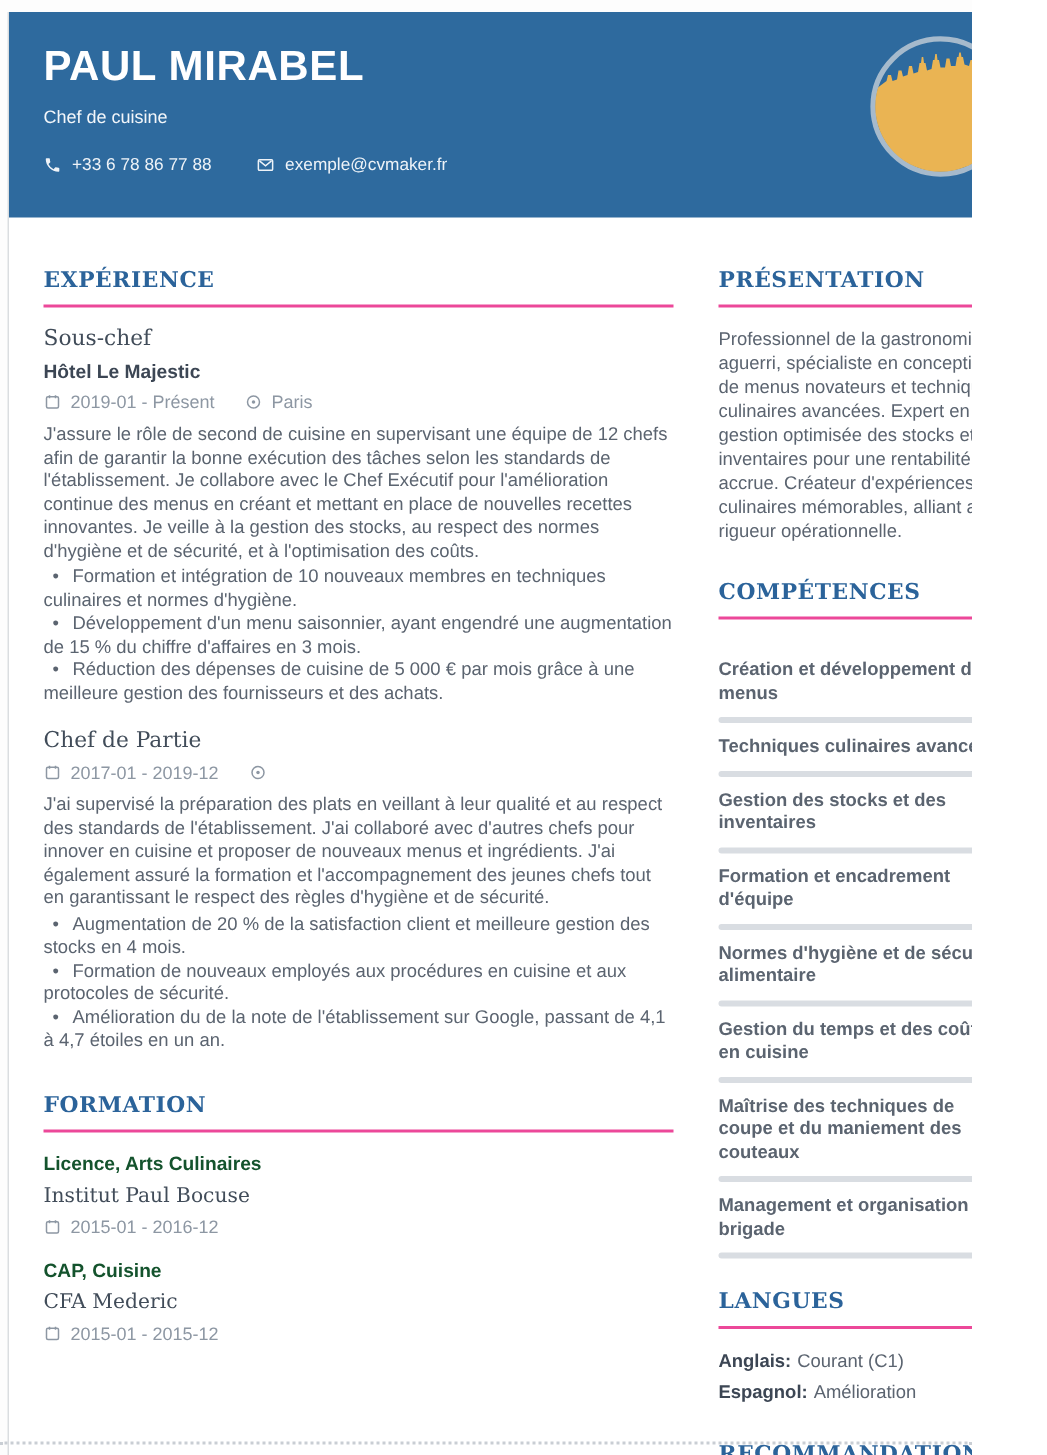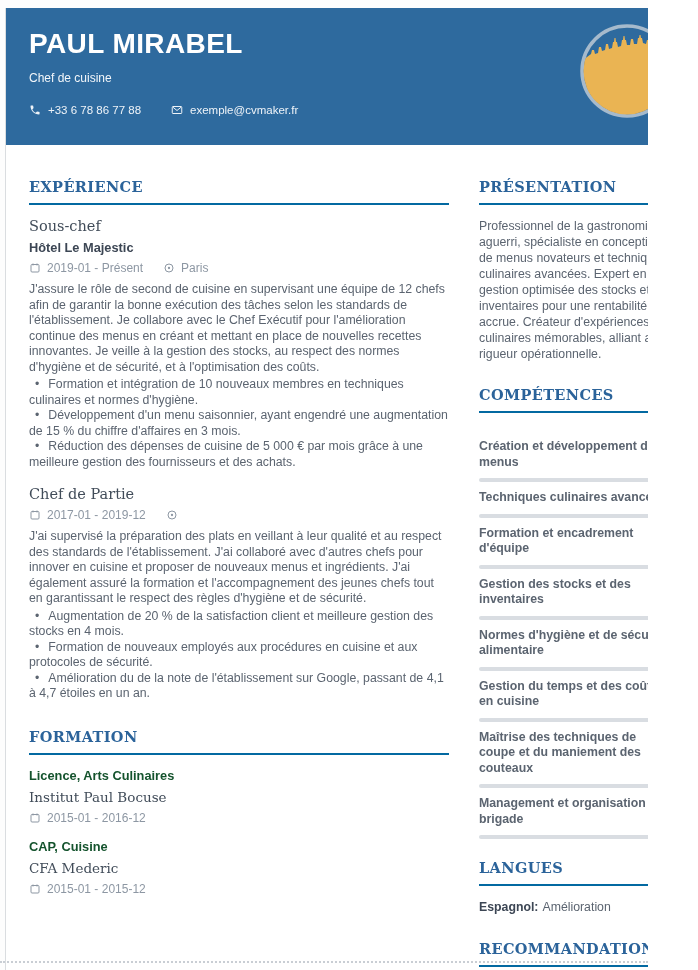--- a/index.html
+++ b/index.html
@@ -18,21 +18,21 @@
   .cicon { width:12px; height:12px; display:block; }
   .avatar { position:absolute; top:15px; right:23px; width:96px; height:96px; }
 
   
   .content { display:flex; padding:0 24px 0 23px; margin-top:33px; }
   .col-left { width:420px; flex:0 0 420px; }
   .col-right { margin-left:30px; flex:1; }
 
   .sec-title { font-family:"DejaVu Serif", serif; font-weight:700; font-size:14.5px;
                letter-spacing:0.4px; color:#2b639a; padding-bottom:8px;
-               border-bottom:2px solid #0369a1; }
+               border-bottom:2px solid #ec4899; }
 
   .body-text { font-size:12.3px; line-height:15.5px; color:#5b6470; }
 
   
   .job { margin-top:13px; }
   .job + .job { margin-top:16px; }
   .role { font-family:"DejaVu Serif", serif; font-size:14.5px; color:#414c59; margin-bottom:6px; }
   .employer { font-size:12.8px; font-weight:700; color:#3c4654; margin-bottom:6px; }
   .meta { display:flex; align-items:center; gap:20px; color:#8d97a3; font-size:12px; margin-bottom:7px; }
   .meta-item { display:flex; align-items:center; gap:6px; }
@@ -212,25 +212,25 @@
           <div class="skills">
             <div class="skill">
                 <div class="skill-label">Création et développement de menus</div>
                 <div class="skill-bar"></div>
               </div>
             <div class="skill">
                 <div class="skill-label">Techniques culinaires avancées</div>
                 <div class="skill-bar"></div>
               </div>
             <div class="skill">
+                <div class="skill-label">Gestion des stocks et des inventaires</div>
+                <div class="skill-bar"></div>
+              </div>
+            <div class="skill">
                 <div class="skill-label">Formation et encadrement d'équipe</div>
-                <div class="skill-bar"></div>
-              </div>
-            <div class="skill">
-                <div class="skill-label">Gestion des stocks et des inventaires</div>
                 <div class="skill-bar"></div>
               </div>
             <div class="skill">
                 <div class="skill-label">Normes d'hygiène et de sécurité alimentaire</div>
                 <div class="skill-bar"></div>
               </div>
             <div class="skill">
                 <div class="skill-label">Gestion du temps et des coûts en cuisine</div>
                 <div class="skill-bar"></div>
               </div>
@@ -241,20 +241,21 @@
             <div class="skill">
                 <div class="skill-label">Management et organisation de brigade</div>
                 <div class="skill-bar"></div>
               </div>
           </div>
         </div>
 
         <div class="langues">
           <div class="sec-title">LANGUES</div>
           <div class="lang-list">
+            <div class="lang"><span class="lang-label">Anglais:</span><span>Courant (C1)</span></div>
             <div class="lang"><span class="lang-label">Espagnol:</span><span>Amélioration</span></div>
           </div>
         </div>
 
         <div class="recommandations">
           <div class="sec-title">RECOMMANDATIONS</div>
           <div class="recname">Roi Tchalla</div>
         </div>
 
       </div>

